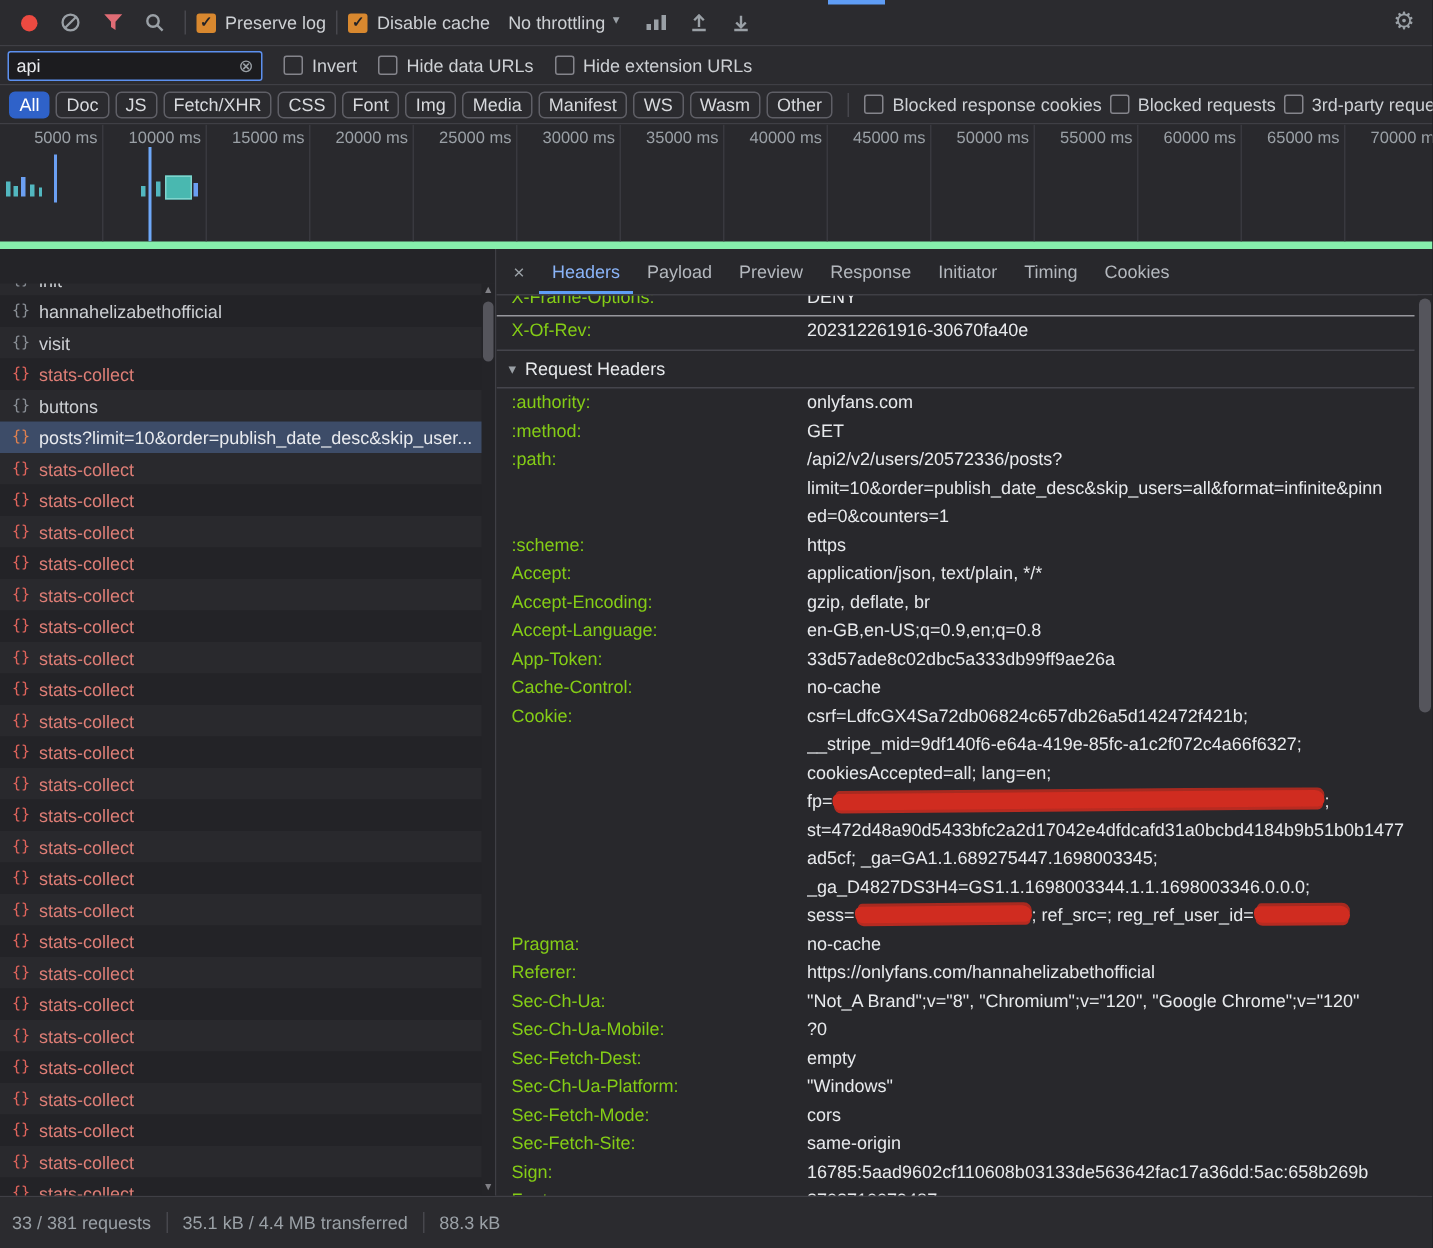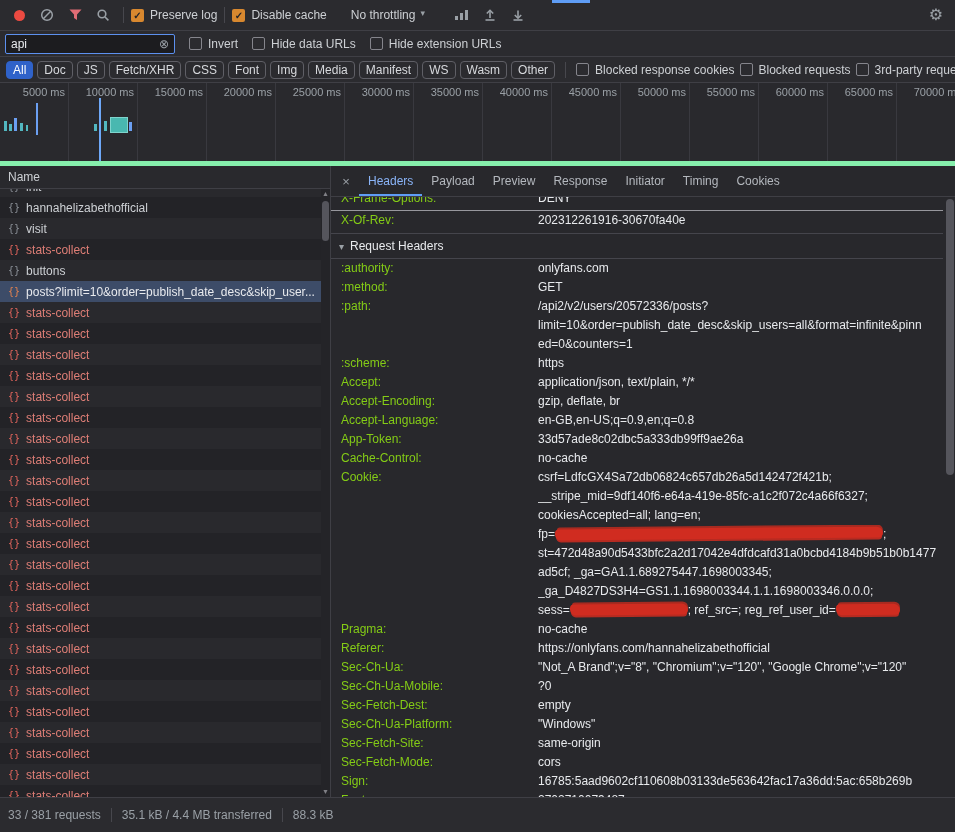--- a/index.html
+++ b/index.html
@@ -11,21 +11,21 @@
   
   .toolbar{height:30px;flex:none;display:flex;align-items:center;gap:2px;padding:0 6px;
            background:#2b2b2f;border-bottom:1px solid #3f3f45}
   .icon-btn{width:26px;height:24px;display:flex;align-items:center;justify-content:center;flex:none;border-radius:3px}
   .rec-dot{width:11px;height:11px;border-radius:50%;background:#ec4a41}
   .sep{width:1px;height:16px;background:#47474d;margin:0 5px;flex:none}
   .cb-label{display:flex;align-items:center;gap:6px;color:#cdd0d4;white-space:nowrap;flex:none}
   .cb{width:13px;height:13px;border-radius:2px;display:flex;align-items:center;justify-content:center;flex:none}
   .cb.checked{background:#d8882f;color:#232327;font-size:10px;font-weight:bold}
   .cb.un{width:11px;height:11px;border:1px solid #85858c;background:transparent}
-  .throttle{display:flex;align-items:flex-start;gap:5px;color:#cdd0d4;margin:0 22px;white-space:nowrap;flex:none}
+  .throttle{display:flex;align-items:flex-start;gap:5px;color:#cdd0d4;margin:0 10px;white-space:nowrap;flex:none}
   .caret{font-size:9px;color:#9aa0a6}
   .spacer{flex:1}
   .gear{font-size:16px;color:#9aa0a6;line-height:1}
 
   
   .row2{height:25px;flex:none;display:flex;align-items:center;gap:14px;padding:0 5px;
         background:#2b2b2f;border-bottom:1px solid #3f3f45}
   .finput{width:158px;height:18px;background:#1c1c1f;border:1px solid #5c90ef;border-radius:2px;
           display:flex;align-items:center;padding:0 5px;gap:4px;flex:none}
   .finput-text{flex:1;color:#e8eaed}
@@ -246,21 +246,20 @@
       <div class="ov-bar teal" style="left:104px;bottom:30px;width:3px;height:10px"></div>
       <div class="ov-bar teal-block" style="left:110px;bottom:28px;width:18px;height:16px"></div>
       <div class="ov-bar blue" style="left:129px;bottom:30px;width:3px;height:9px"></div>
       <div class="ov-line" style="left:99px"></div>
     </div>
   </div>
 
   <div class="main">
 
     <div class="list-panel">
-      <div class="list-header">Name</div>
       <div class="rows" id="rows">
           <div class="rrow plain">
             <span class="ric">{}</span>
             <span class="rlabel">init</span>
           </div>
           <div class="rrow plain">
             <span class="ric">{}</span>
             <span class="rlabel">hannahelizabethofficial</span>
           </div>
           <div class="rrow plain">
@@ -486,26 +485,26 @@
             </div>
             <div class="hrow">
               <span class="hname">Sec-Fetch-Dest:</span>
               <div class="hval">empty</div>
             </div>
             <div class="hrow">
               <span class="hname">Sec-Ch-Ua-Platform:</span>
               <div class="hval">"Windows"</div>
             </div>
             <div class="hrow">
+              <span class="hname">Sec-Fetch-Mode:</span>
+              <div class="hval">cors</div>
+            </div>
+            <div class="hrow">
               <span class="hname">Sec-Fetch-Site:</span>
               <div class="hval">same-origin</div>
-            </div>
-            <div class="hrow">
-              <span class="hname">Sec-Fetch-Mode:</span>
-              <div class="hval">cors</div>
             </div>
             <div class="hrow">
               <span class="hname">Sign:</span>
               <div class="hval">16785:5aad9602cf110608b03133de563642fac17a36dd:5ac:658b269b</div>
             </div>
             <div class="hrow">
               <span class="hname">Font:</span>
               <div class="hval">2702710079487</div>
             </div>
           </div>

